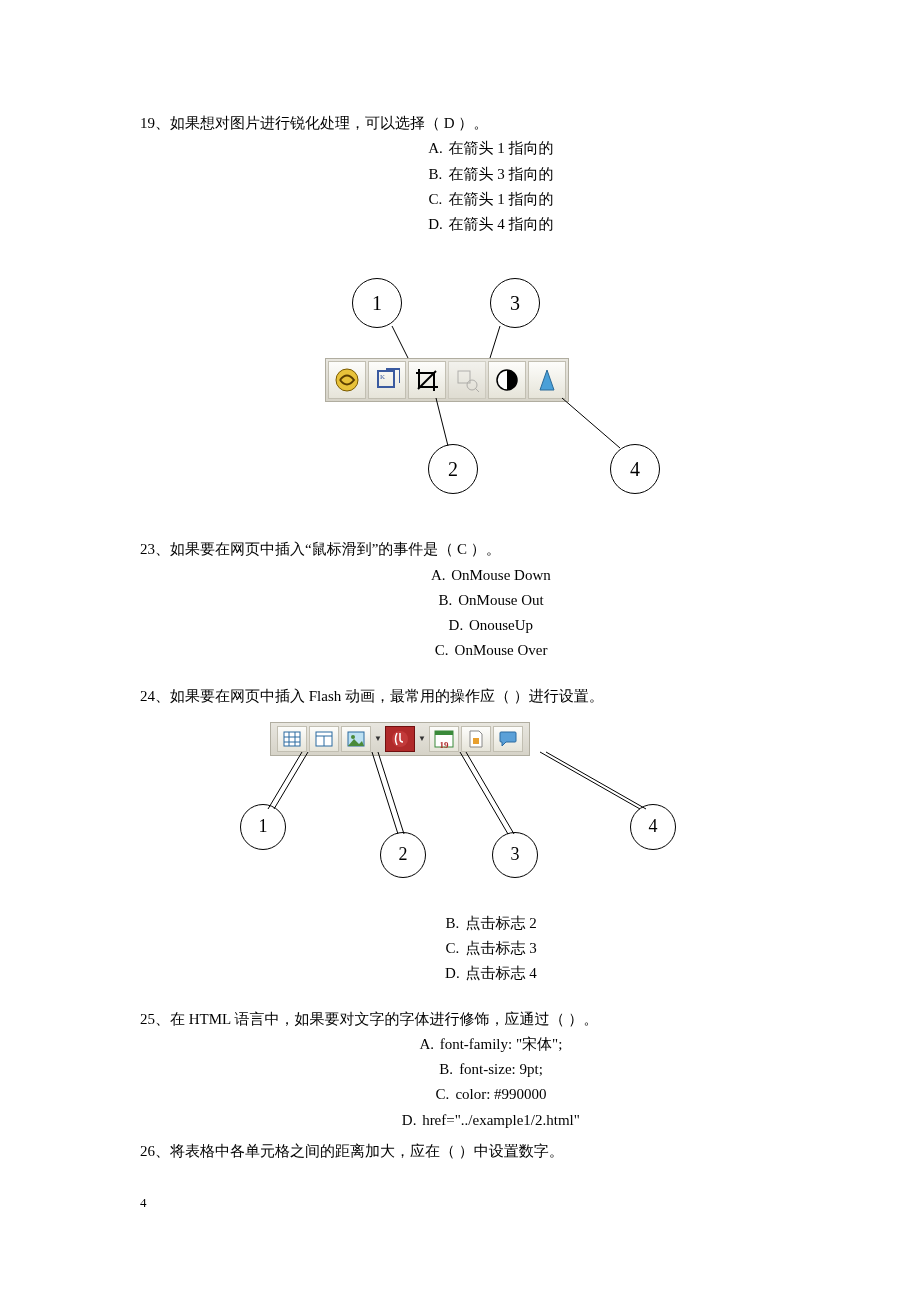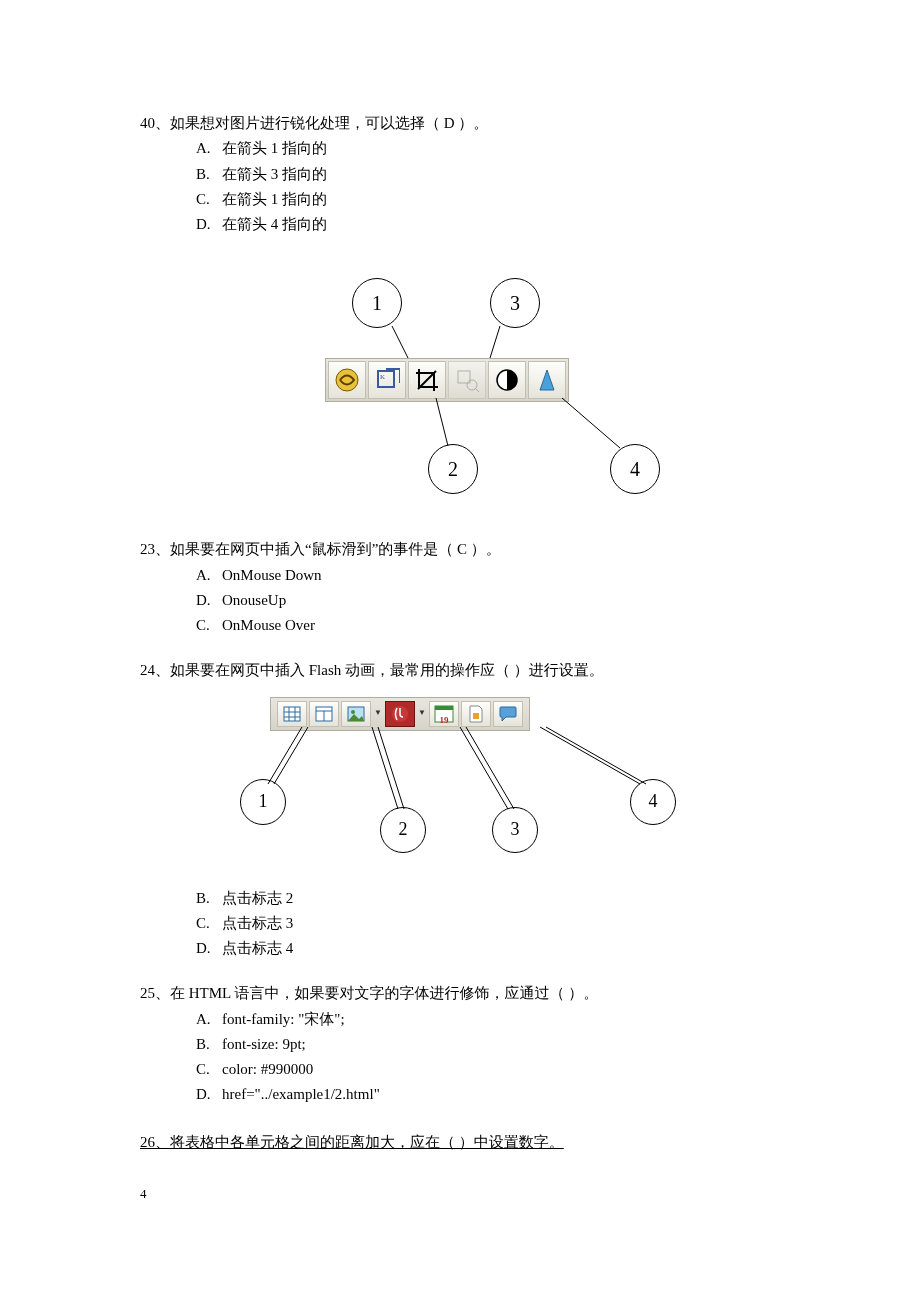--- a/index.html
+++ b/index.html
@@ -7,21 +7,21 @@
     padding: 110px 140px 60px 140px;
     font-family: "SimSun", "宋体", serif;
     font-size: 15px;
     line-height: 1.55;
     color: #000;
     background: #fff;
     width: 920px;
     box-sizing: border-box;
   }
   .q-text { margin: 2px 0; }
-  .options { padding-left: 56px; }
+  .options { padding-left: 56px; text-align: center; }
   .options .row { margin: 2px 0; }
   .opt-letter { display: inline-block; width: 26px; }
   .figure-wrap { position: relative; margin: 12px 0 30px 0; height: 260px; }
   .figure-wrap2 { position: relative; margin: 6px 0 18px 0; height: 180px; }
   .toolbar {
     position: absolute;
     display: flex;
     align-items: center;
     background: linear-gradient(#e8e6df, #d6d3c8);
     border: 1px solid #b0ada0;
@@ -58,21 +58,21 @@
   }
   .callout-circle.sm { width: 44px; height: 44px; font-size: 18px; }
   svg.leadline { position: absolute; overflow: visible; pointer-events:none; }
   .page-num { margin-top: 30px; font-size: 13px; font-family: "Times New Roman", serif; }
   .spacer { height: 18px; }
 </style>
 </head>
 <body>
 
 <div class="q-text">
-  <span>40、</span><span>如果想对图片进行锐化处理，可以选择（   D   ）。</span>
+  <span>19、</span><span>如果想对图片进行锐化处理，可以选择（   D   ）。</span>
 </div>
 <div class="options">
   <div class="row"><span class="opt-letter">A.</span><span>在箭头 1 指向的</span></div>
   <div class="row"><span class="opt-letter">B.</span><span>在箭头 3 指向的</span></div>
   <div class="row"><span class="opt-letter">C.</span><span>在箭头 1 指向的</span></div>
   <div class="row"><span class="opt-letter">D.</span><span>在箭头 4 指向的</span></div>
 </div>
 
 <div class="figure-wrap">
 
@@ -135,20 +135,21 @@
     <line x1="296" y1="150" x2="308" y2="198" stroke="#000"></line>
     <line x1="422" y1="150" x2="480" y2="200" stroke="#000"></line>
   </svg>
 </div>
 
 <div class="q-text">
   <span>23、</span><span>如果要在网页中插入“鼠标滑到”的事件是（   C   ）。</span>
 </div>
 <div class="options">
   <div class="row"><span class="opt-letter">A.</span><span>OnMouse Down</span></div>
+  <div class="row"><span class="opt-letter">B.</span><span>OnMouse Out</span></div>
   <div class="row"><span class="opt-letter">D.</span><span>OnouseUp</span></div>
   <div class="row"><span class="opt-letter">C.</span><span>OnMouse Over</span></div>
 </div>
 
 <div class="spacer"></div>
 
 <div class="q-text">
   <span>24、</span><span>如果要在网页中插入 Flash 动画，最常用的操作应（       ）进行设置。</span>
 </div>
 
@@ -241,17 +242,17 @@
 <div class="q-text">
   <span>25、</span><span>在 HTML 语言中，如果要对文字的字体进行修饰，应通过（       ）。</span>
 </div>
 <div class="options">
   <div class="row"><span class="opt-letter">A.</span><span>font-family: "宋体";</span></div>
   <div class="row"><span class="opt-letter">B.</span><span>font-size: 9pt;</span></div>
   <div class="row"><span class="opt-letter">C.</span><span>color: #990000</span></div>
   <div class="row"><span class="opt-letter">D.</span><span>href="../example1/2.html"</span></div>
 </div>
 
-<div class="q-text" style="margin-top:24px;text-decoration:underline;">
+<div class="q-text" style="margin-top:8px;">
   <span>26、</span><span>将表格中各单元格之间的距离加大，应在（       ）中设置数字。</span>
 </div>
 
 <div class="page-num">4</div>
 
 </body></html>

